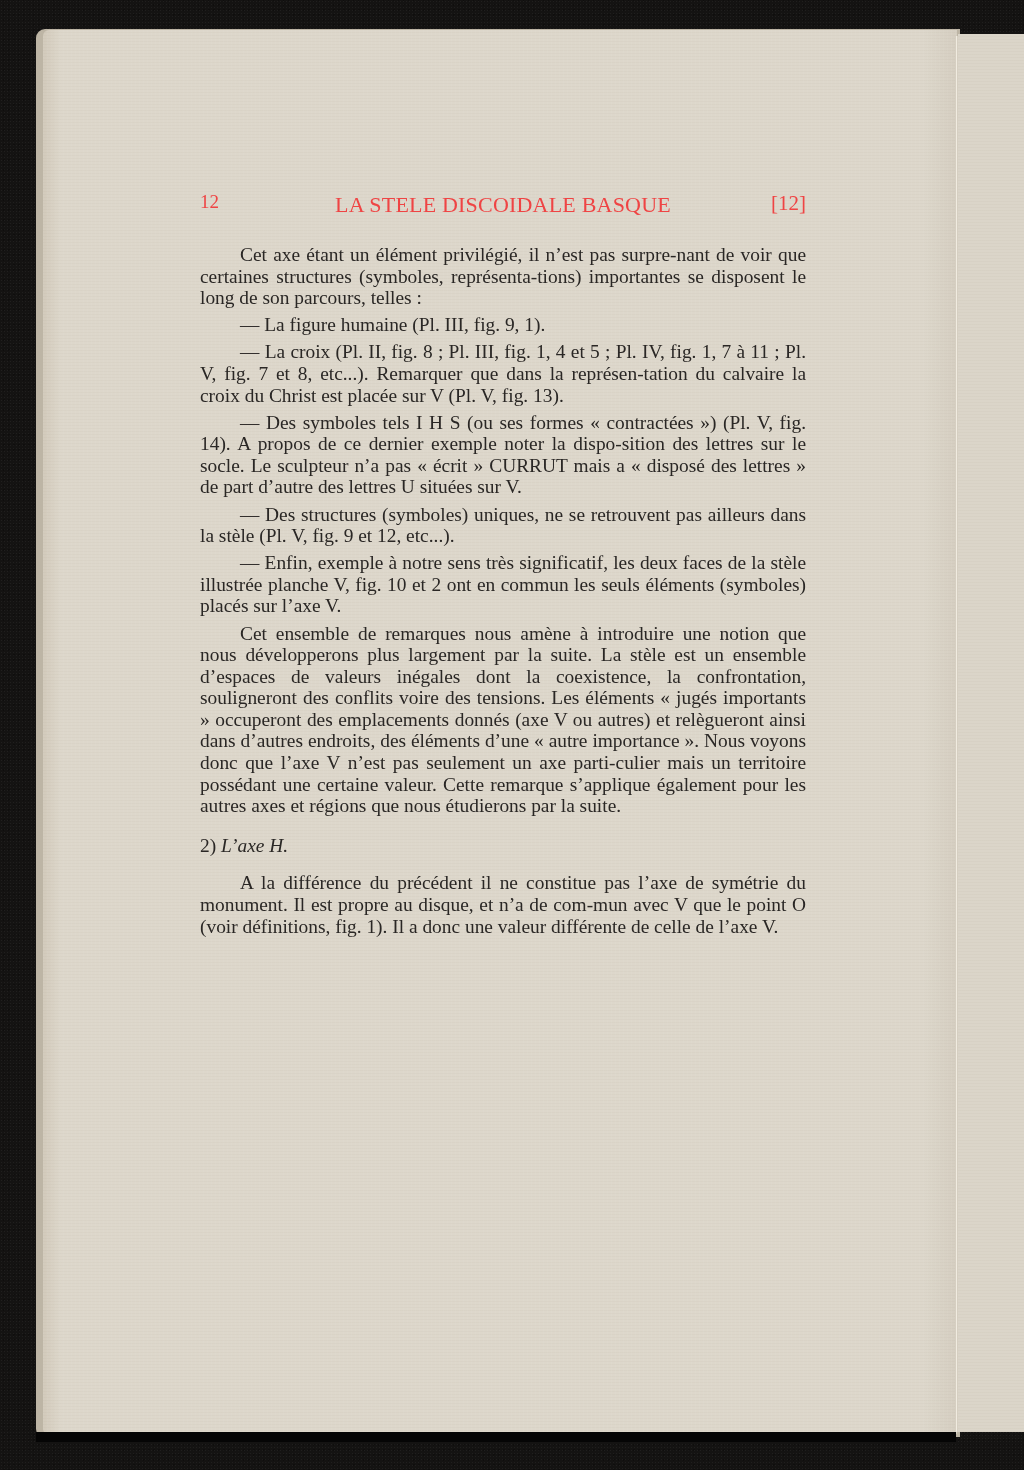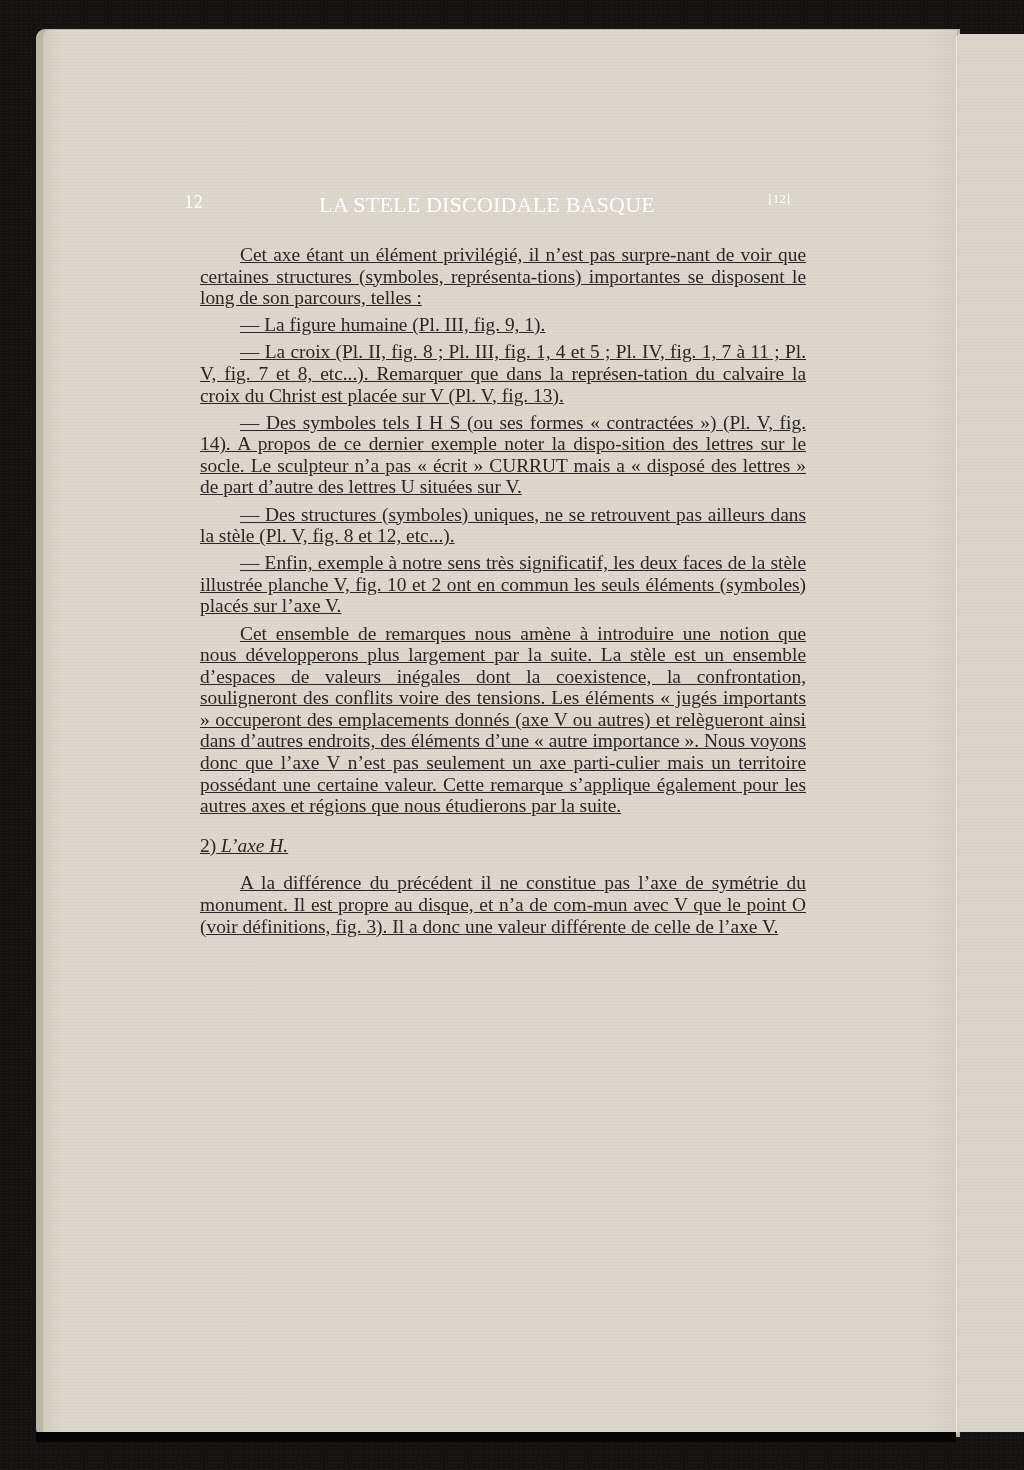--- a/index.html
+++ b/index.html
@@ -66,25 +66,25 @@
       width: 66px;
       height: 1398px;
       background: #dbd5c9;
       background-image:
         repeating-linear-gradient(0deg, rgba(120,105,80,0.035) 0px, rgba(120,105,80,0.035) 1px, transparent 1px, transparent 3px);
     }
 
     
     .running-head {
       position: absolute;
-      left: 184px;
+      left: 200px;
       top: 191px;
       width: 606px;
       height: 24px;
-      color: #ffffff;
+      color: #ef4444;
       font-size: 17px;
     }
     .running-head .folio {
       position: absolute;
       left: 0;
       top: 0;
       font-size: 19px;
     }
     .running-head .title {
       position: absolute;
@@ -92,39 +92,38 @@
       right: 0;
       top: 1px;
       text-align: center;
       letter-spacing: 0.2px;
       font-size: 22px;
     }
     .running-head .folio-bracket {
       position: absolute;
       right: 0;
       top: 0;
-      font-size: 13px;
+      font-size: 21px;
     }
 
     
     .body-text {
       position: absolute;
       left: 200px;
       top: 244px;
       width: 606px;
       color: #2a2725;
       font-size: 19.4px;
       line-height: 21.6px;
       text-align: justify;
       hyphens: manual;
     }
     .body-text p {
       margin: 0 0 5.5px 0;
       text-indent: 40px;
-      text-decoration: underline;
     }
     .body-text p.section-head {
       text-indent: 0;
       margin-top: 18px;
       margin-bottom: 16px;
     }
     .body-text p.section-head i {
       font-style: italic;
     }
   </style>
@@ -141,18 +140,18 @@
   <span class="folio">12</span>
   <span class="title">LA STELE DISCOIDALE BASQUE</span>
   <span class="folio-bracket">[12]</span>
 </div>
 
 <div class="body-text">
   <p>Cet axe étant un élément privilégié, il n’est pas surpre-nant de voir que certaines structures (symboles, représenta-tions) importantes se disposent le long de son parcours, telles :</p>
   <p>— La figure humaine (Pl. III, fig. 9, 1).</p>
   <p>— La croix (Pl. II, fig. 8 ; Pl. III, fig. 1, 4 et 5 ; Pl. IV, fig. 1, 7 à 11 ; Pl. V, fig. 7 et 8, etc...). Remarquer que dans la représen-tation du calvaire la croix du Christ est placée sur V (Pl. V, fig. 13).</p>
   <p>— Des symboles tels I H S (ou ses formes « contractées ») (Pl. V, fig. 14). A propos de ce dernier exemple noter la dispo-sition des lettres sur le socle. Le sculpteur n’a pas « écrit » CURRUT mais a « disposé des lettres » de part d’autre des lettres U situées sur V.</p>
-  <p>— Des structures (symboles) uniques, ne se retrouvent pas ailleurs dans la stèle (Pl. V, fig. 8 et 12, etc...).</p>
+  <p>— Des structures (symboles) uniques, ne se retrouvent pas ailleurs dans la stèle (Pl. V, fig. 9 et 12, etc...).</p>
   <p>— Enfin, exemple à notre sens très significatif, les deux faces de la stèle illustrée planche V, fig. 10 et 2 ont en commun les seuls éléments (symboles) placés sur l’axe V.</p>
   <p>Cet ensemble de remarques nous amène à introduire une notion que nous développerons plus largement par la suite. La stèle est un ensemble d’espaces de valeurs inégales dont la coexistence, la confrontation, souligneront des conflits voire des tensions. Les éléments « jugés importants » occuperont des emplacements donnés (axe V ou autres) et relègueront ainsi dans d’autres endroits, des éléments d’une « autre importance ». Nous voyons donc que l’axe V n’est pas seulement un axe parti-culier mais un territoire possédant une certaine valeur. Cette remarque s’applique également pour les autres axes et régions que nous étudierons par la suite.</p>
   <p class="section-head"><span>2)</span> <i>L’axe H.</i></p>
-  <p>A la différence du précédent il ne constitue pas l’axe de symétrie du monument. Il est propre au disque, et n’a de com-mun avec V que le point O (voir définitions, fig. 3). Il a donc une valeur différente de celle de l’axe V.</p>
+  <p>A la différence du précédent il ne constitue pas l’axe de symétrie du monument. Il est propre au disque, et n’a de com-mun avec V que le point O (voir définitions, fig. 1). Il a donc une valeur différente de celle de l’axe V.</p>
 </div>
 
 </body></html>

